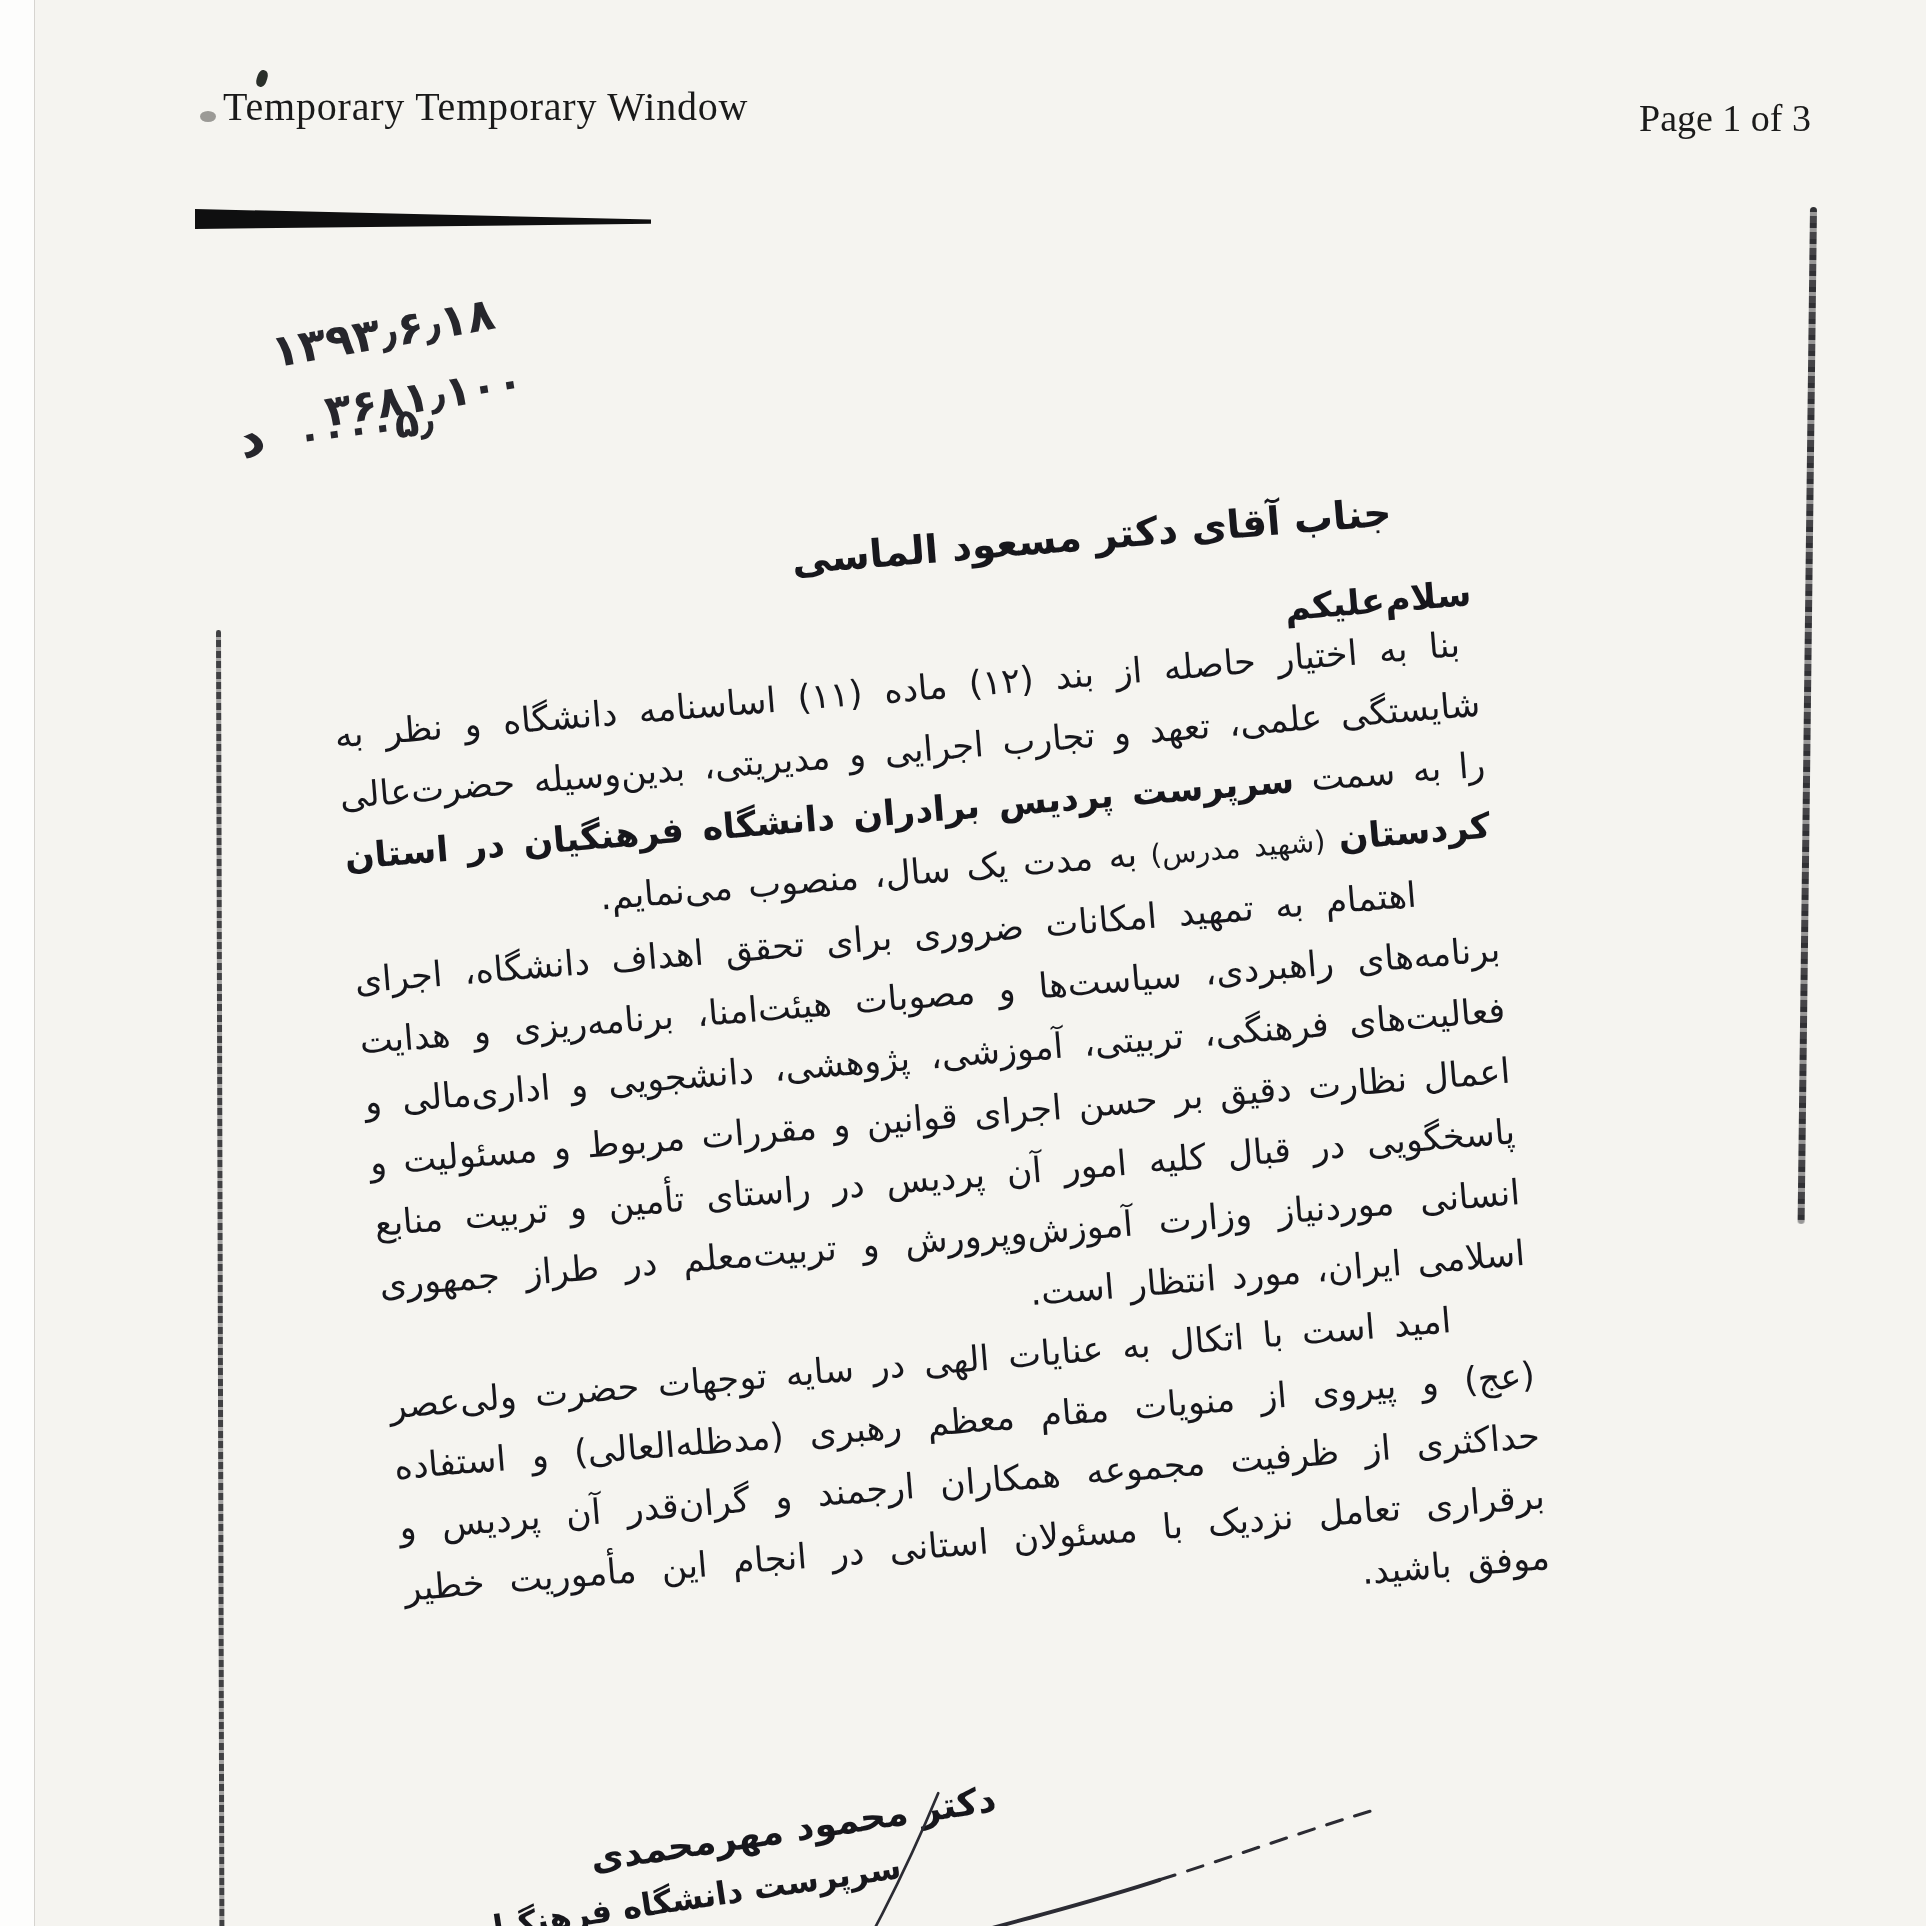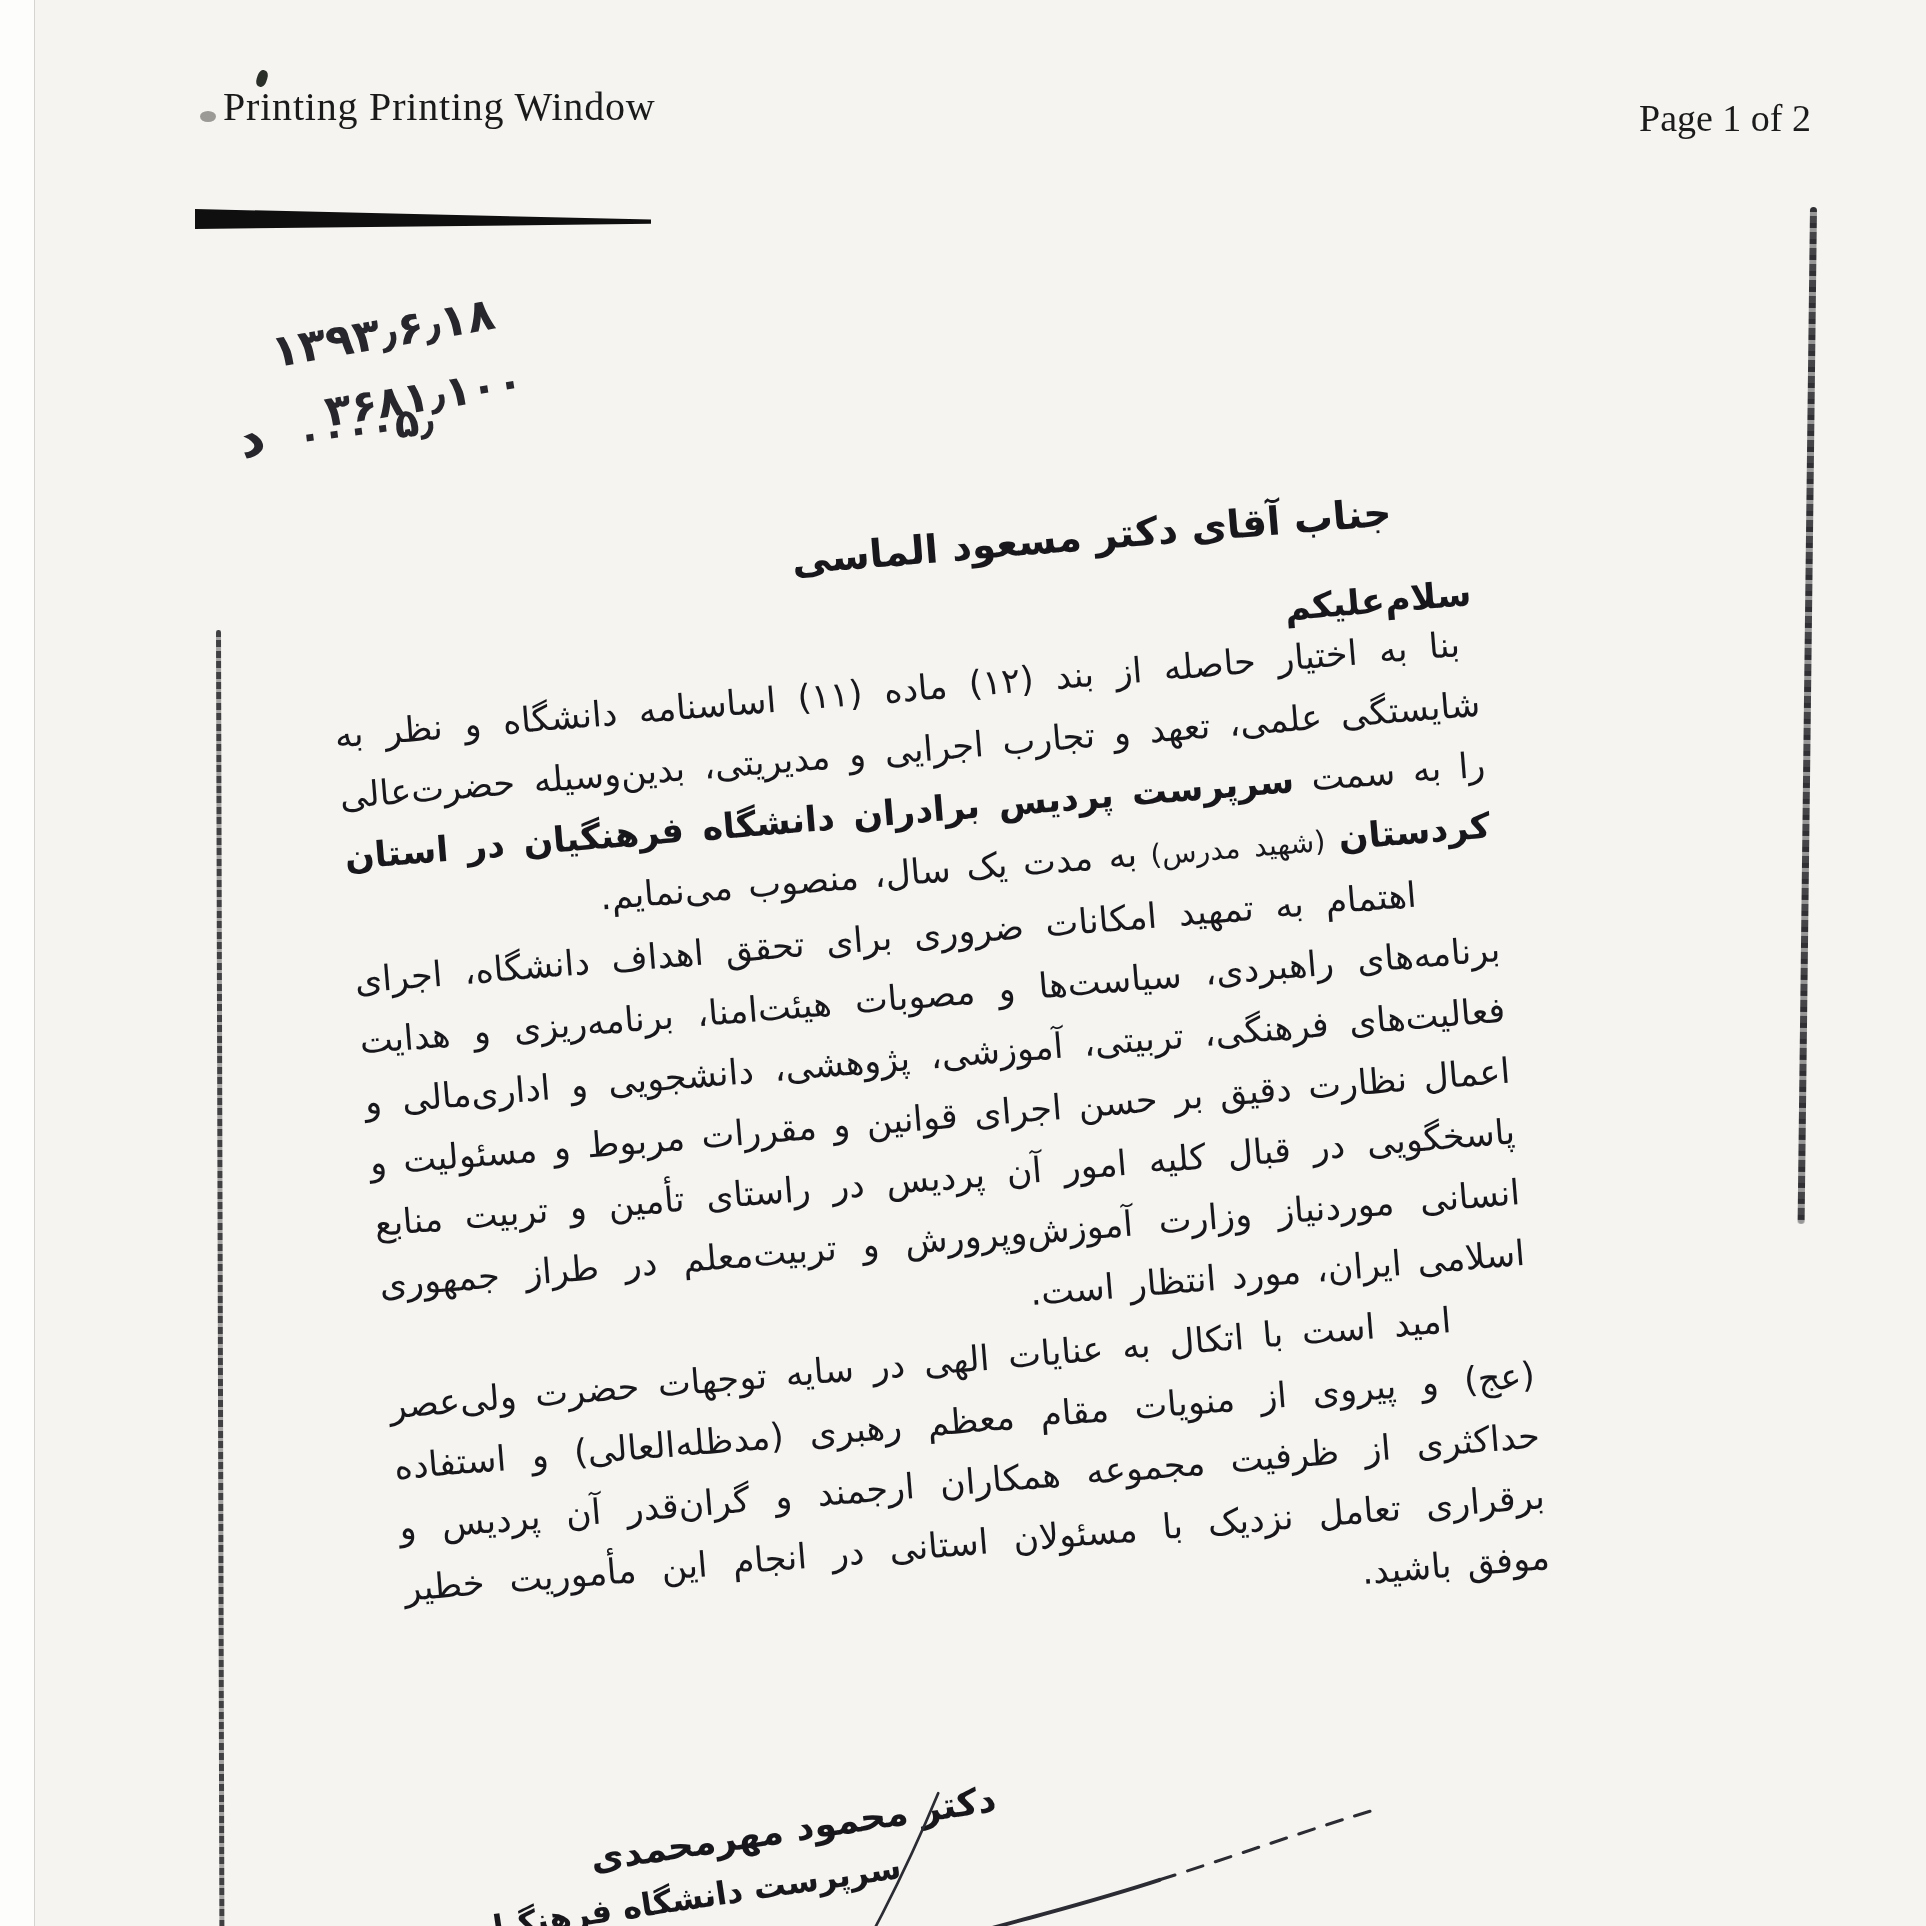--- a/index.html
+++ b/index.html
@@ -45,22 +45,22 @@
     direction:rtl;font-family:"DejaVu Sans",sans-serif;color:#17171c;}
   .sig-name{font-size:36px;font-weight:bold;text-align:right;white-space:nowrap;}
   .sig-role{font-size:32px;font-weight:bold;text-align:right;margin:14px 104px 0 0;white-space:nowrap;}
   #sig-svg{position:absolute;left:0;top:0;width:1965px;height:2542px;pointer-events:none;}
 </style>
 </head>
 <body>
 
 <div class="left-strip"></div>
 
-<div class="header-title">Printing Printing Window</div>
-<div class="page-indicator">Page 1 of 2</div>
+<div class="header-title">Temporary Temporary Window</div>
+<div class="page-indicator">Page 1 of 3</div>
 
 <div class="bar-artifact"></div>
 <div class="vline-right"></div>
 <div class="vline-left"></div>
 <div class="speck-a"></div>
 <div class="speck-b"></div>
 
 <div class="handwriting hw-date">۱۳۹۳٫۶٫۱۸</div>
 <div class="handwriting hw-num">۳۶۸۱٫۱۰۰</div>
 <div class="handwriting hw-num2">۰۰۰۰۵٫</div>

